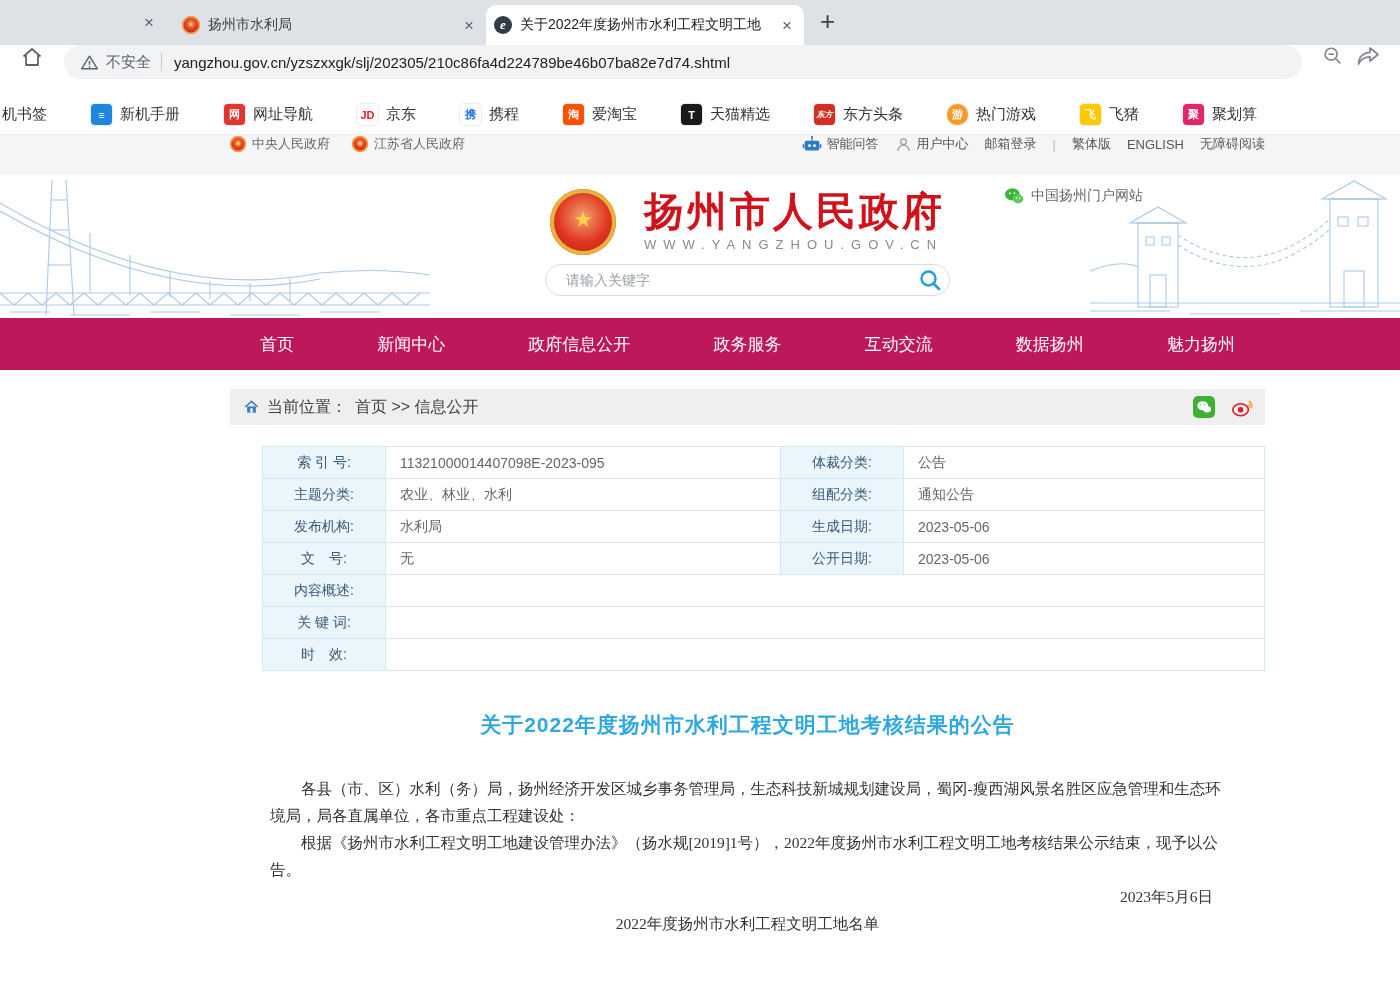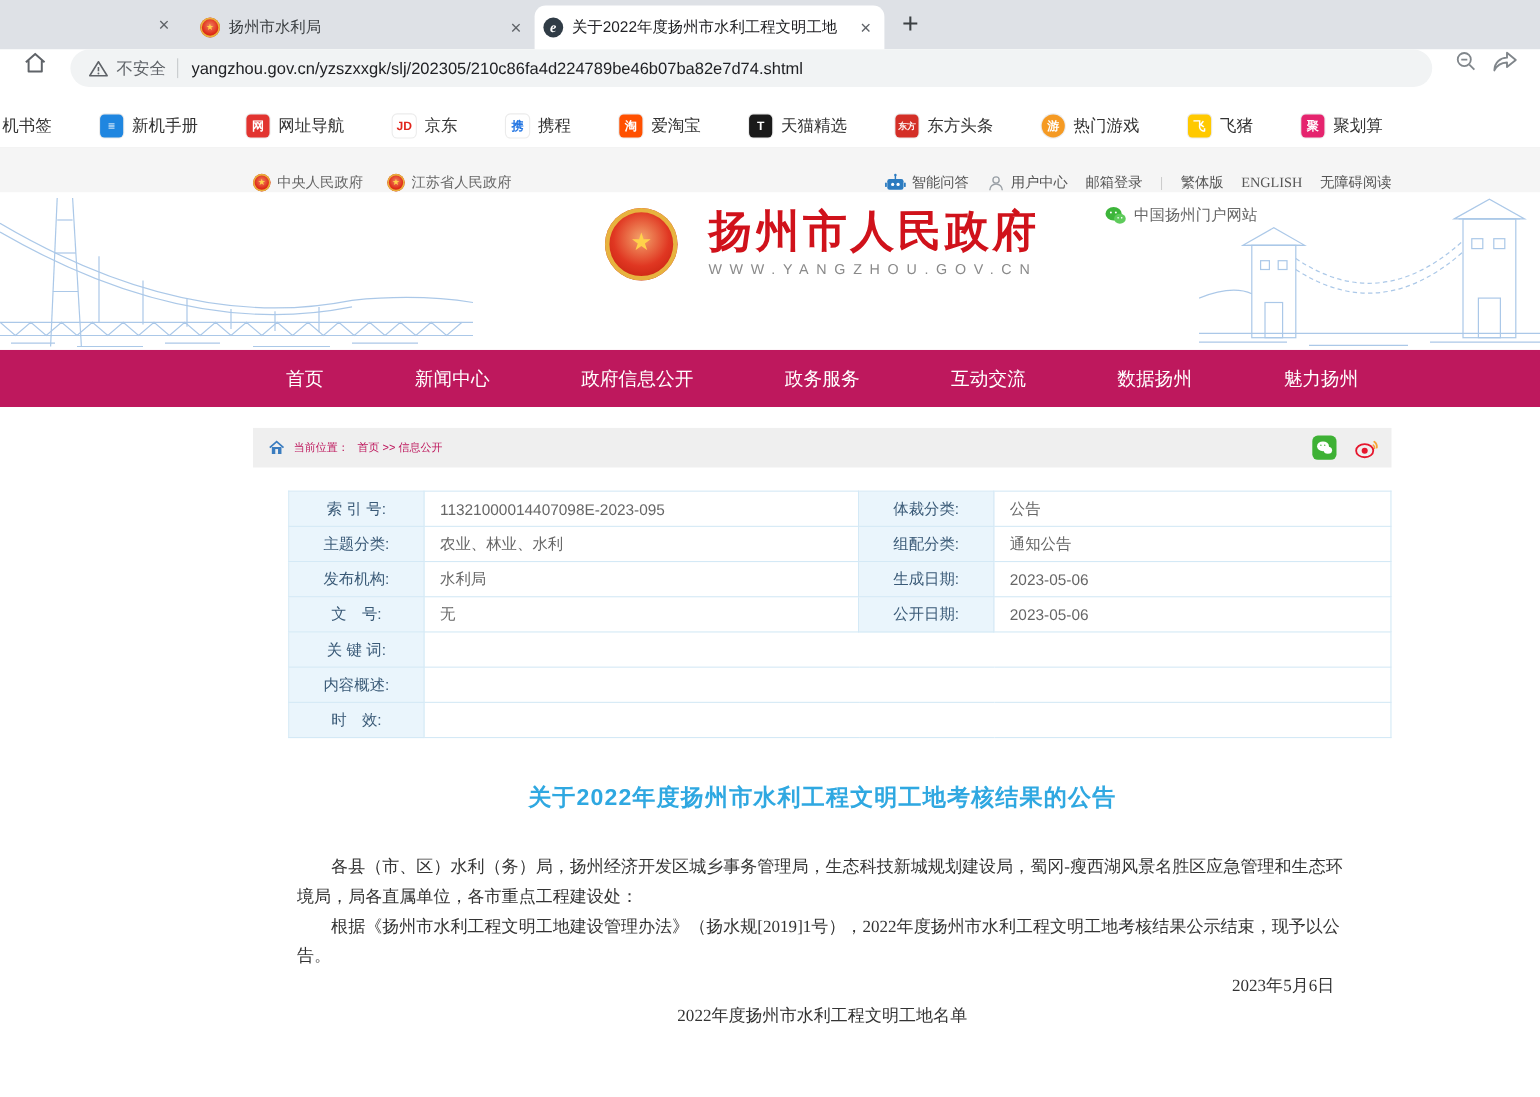--- a/index.html
+++ b/index.html
@@ -31,26 +31,26 @@
   .omni-div{width:1px;height:18px;background:#c7cacd;margin-right:12px;}
   .url-text{font-size:15px;color:#202124;white-space:nowrap;overflow:hidden;}
   .chrome-ic{margin:0 6px;flex:0 0 auto;}
 
   .bookmarksbar{height:40px;background:#fff;border-bottom:1px solid #ececec;display:flex;align-items:center;
                 padding-left:2px;box-sizing:border-box;}
   .bm{display:flex;align-items:center;margin-right:44px;cursor:pointer;}
   .bm-icon{width:21px;height:21px;border-radius:4px;margin-right:8px;display:flex;align-items:center;
            justify-content:center;font-size:11px;font-weight:bold;box-shadow:0 0 0 1px rgba(0,0,0,.08);}
   .bm-icon.round{border-radius:50%;}
-  .bm-icon.twochar{font-size:8px;}
+  .bm-icon.twochar{font-size:8px;font-style:italic;}
   .bm-label{font-size:15px;color:#333;white-space:nowrap;}
 
   
   .utilbar{height:40px;background:#f5f5f5;}
-  .util-inner{width:1035px;margin-left:230px;height:100%;display:flex;align-items:flex-end;justify-content:space-between;font-family:Liberation Serif, serif;}
+  .util-inner{width:1035px;margin-left:230px;height:100%;display:flex;align-items:flex-start;justify-content:space-between;}
   .gov-links{display:flex;align-items:center;gap:22px;}
   .gov-link{display:flex;align-items:center;gap:6px;font-size:13px;color:#666;cursor:pointer;}
   .gov-link .emblem{width:16px;height:16px;border-radius:50%;position:relative;}
   .util-links{display:flex;align-items:center;gap:16px;font-size:13px;color:#555;}
   .util-links span{cursor:pointer;}
   .util-links .sep{color:#bbb;cursor:default;}
   .util-item{display:flex;align-items:center;gap:5px;}
 
   
   .siteheader{height:143px;position:relative;background:#fff;overflow:hidden;}
@@ -78,21 +78,21 @@
   
   .mainnav{height:52px;}
   .nav-inner{width:1035px;margin-left:230px;height:100%;display:flex;align-items:center;
              justify-content:space-between;padding:0 30px;box-sizing:border-box;}
   .nav-item{color:#fff;font-size:17px;cursor:pointer;white-space:nowrap;}
 
   
   .content{width:1035px;margin:19px 0 0 230px;}
   .crumbbar{height:36px;background:#efefef;display:flex;align-items:center;justify-content:space-between;
             padding:0 12px 0 14px;box-sizing:border-box;}
-  .crumb-left{display:flex;align-items:center;gap:8px;font-size:10px;color:#be185d;}
+  .crumb-left{display:flex;align-items:center;gap:8px;font-size:16px;color:#404040;}
   .share-icons{display:flex;align-items:center;gap:16px;}
   .share-ic{width:22px;height:22px;cursor:pointer;}
   .wechat-sq{background:#3eb135;border-radius:5px;display:flex;align-items:center;justify-content:center;}
 
   table.doc-table{border-collapse:collapse;width:1003px;margin:21px 0 0 32px;table-layout:fixed;}
   .doc-table td{border:1px solid #d4e9f6;height:32px;font-size:14px;box-sizing:border-box;}
   .doc-table td.lbl{width:123px;background:#eaf5fc;color:#3a5a77;text-align:center;padding:0 2px;}
   .doc-table td.val{color:#666;padding:0 14px;}
 
   .article{padding:0 40px;}
@@ -299,20 +299,31 @@
       <svg width="20" height="18" viewBox="0 0 24 22">
           <ellipse cx="10" cy="9" rx="9" ry="7.5" fill="#3db53a"></ellipse>
           <circle cx="7" cy="7.5" r="1.1" fill="#fff"></circle>
           <circle cx="12.5" cy="7.5" r="1.1" fill="#fff"></circle>
           <ellipse cx="17" cy="14.5" rx="6.5" ry="5.5" fill="#5ecb5b"></ellipse>
           <circle cx="15" cy="13.5" r="0.9" fill="#fff"></circle>
           <circle cx="19" cy="13.5" r="0.9" fill="#fff"></circle>
         </svg>
       <span>中国扬州门户网站</span>
     </div>
+    <div class="search-row">
+      <div class="searchbox">
+        <input type="text" placeholder="请输入关键字" style="">
+        <span>
+          <svg width="26" height="26" viewBox="0 0 26 26">
+              <circle cx="11.5" cy="11.5" r="7" fill="none" stroke="#1f9fe0" stroke-width="2.4"></circle>
+              <line x1="16.5" y1="16.5" x2="22" y2="22" stroke="#1f9fe0" stroke-width="2.6" stroke-linecap="round"></line>
+            </svg>
+        </span>
+      </div>
+    </div>
   </div>
 </div>
 
 <div class="mainnav" style="background-color: #be185d;">
   <div class="nav-inner">
     <span class="nav-item">首页</span>
     <span class="nav-item">新闻中心</span>
     <span class="nav-item">政府信息公开</span>
     <span class="nav-item">政务服务</span>
     <span class="nav-item">互动交流</span>
@@ -372,25 +383,25 @@
       <td class="lbl">生成日期:</td>
       <td class="val">2023-05-06</td>
     </tr>
     <tr>
       <td class="lbl">文　号:</td>
       <td class="val">无</td>
       <td class="lbl">公开日期:</td>
       <td class="val">2023-05-06</td>
     </tr>
     <tr>
+      <td class="lbl">内容概述:</td>
+      <td class="val" colspan="3"></td>
+    </tr>
+    <tr>
       <td class="lbl">关 键 词:</td>
-      <td class="val" colspan="3"></td>
-    </tr>
-    <tr>
-      <td class="lbl">内容概述:</td>
       <td class="val" colspan="3"></td>
     </tr>
     <tr>
       <td class="lbl">时　效:</td>
       <td class="val" colspan="3"></td>
     </tr>
   </tbody>
     </table>
 
   <div class="article">

